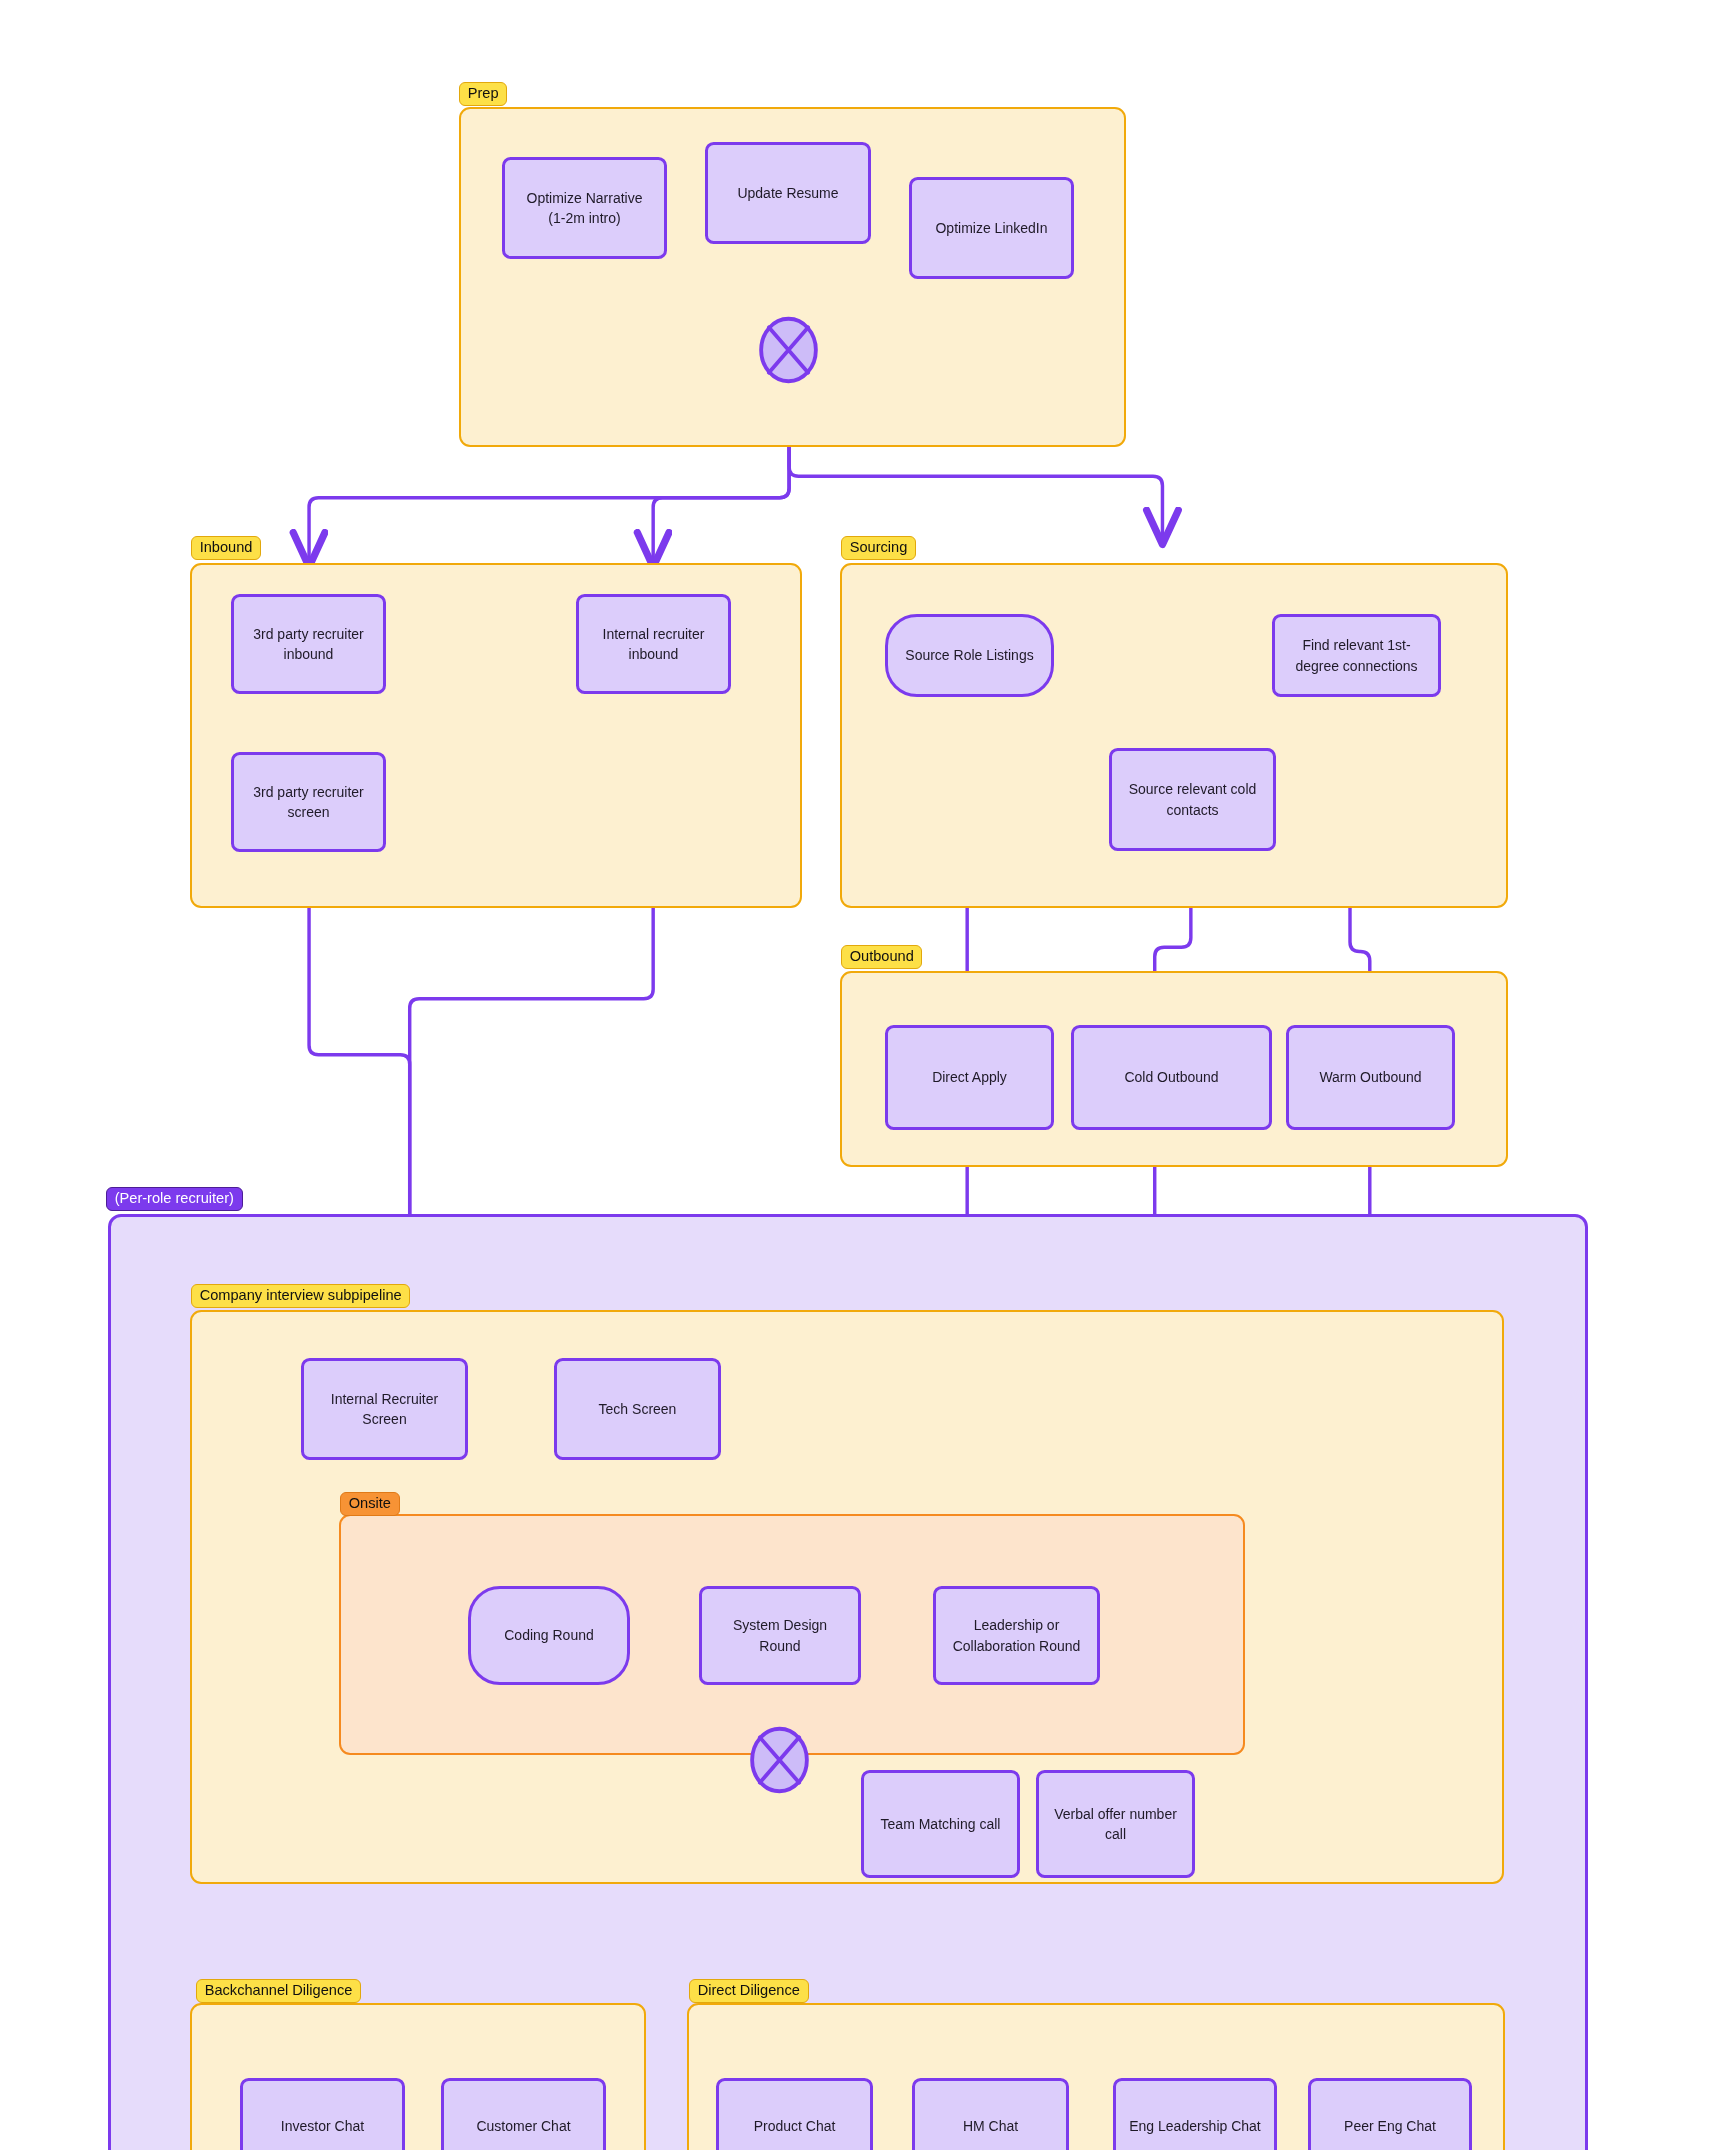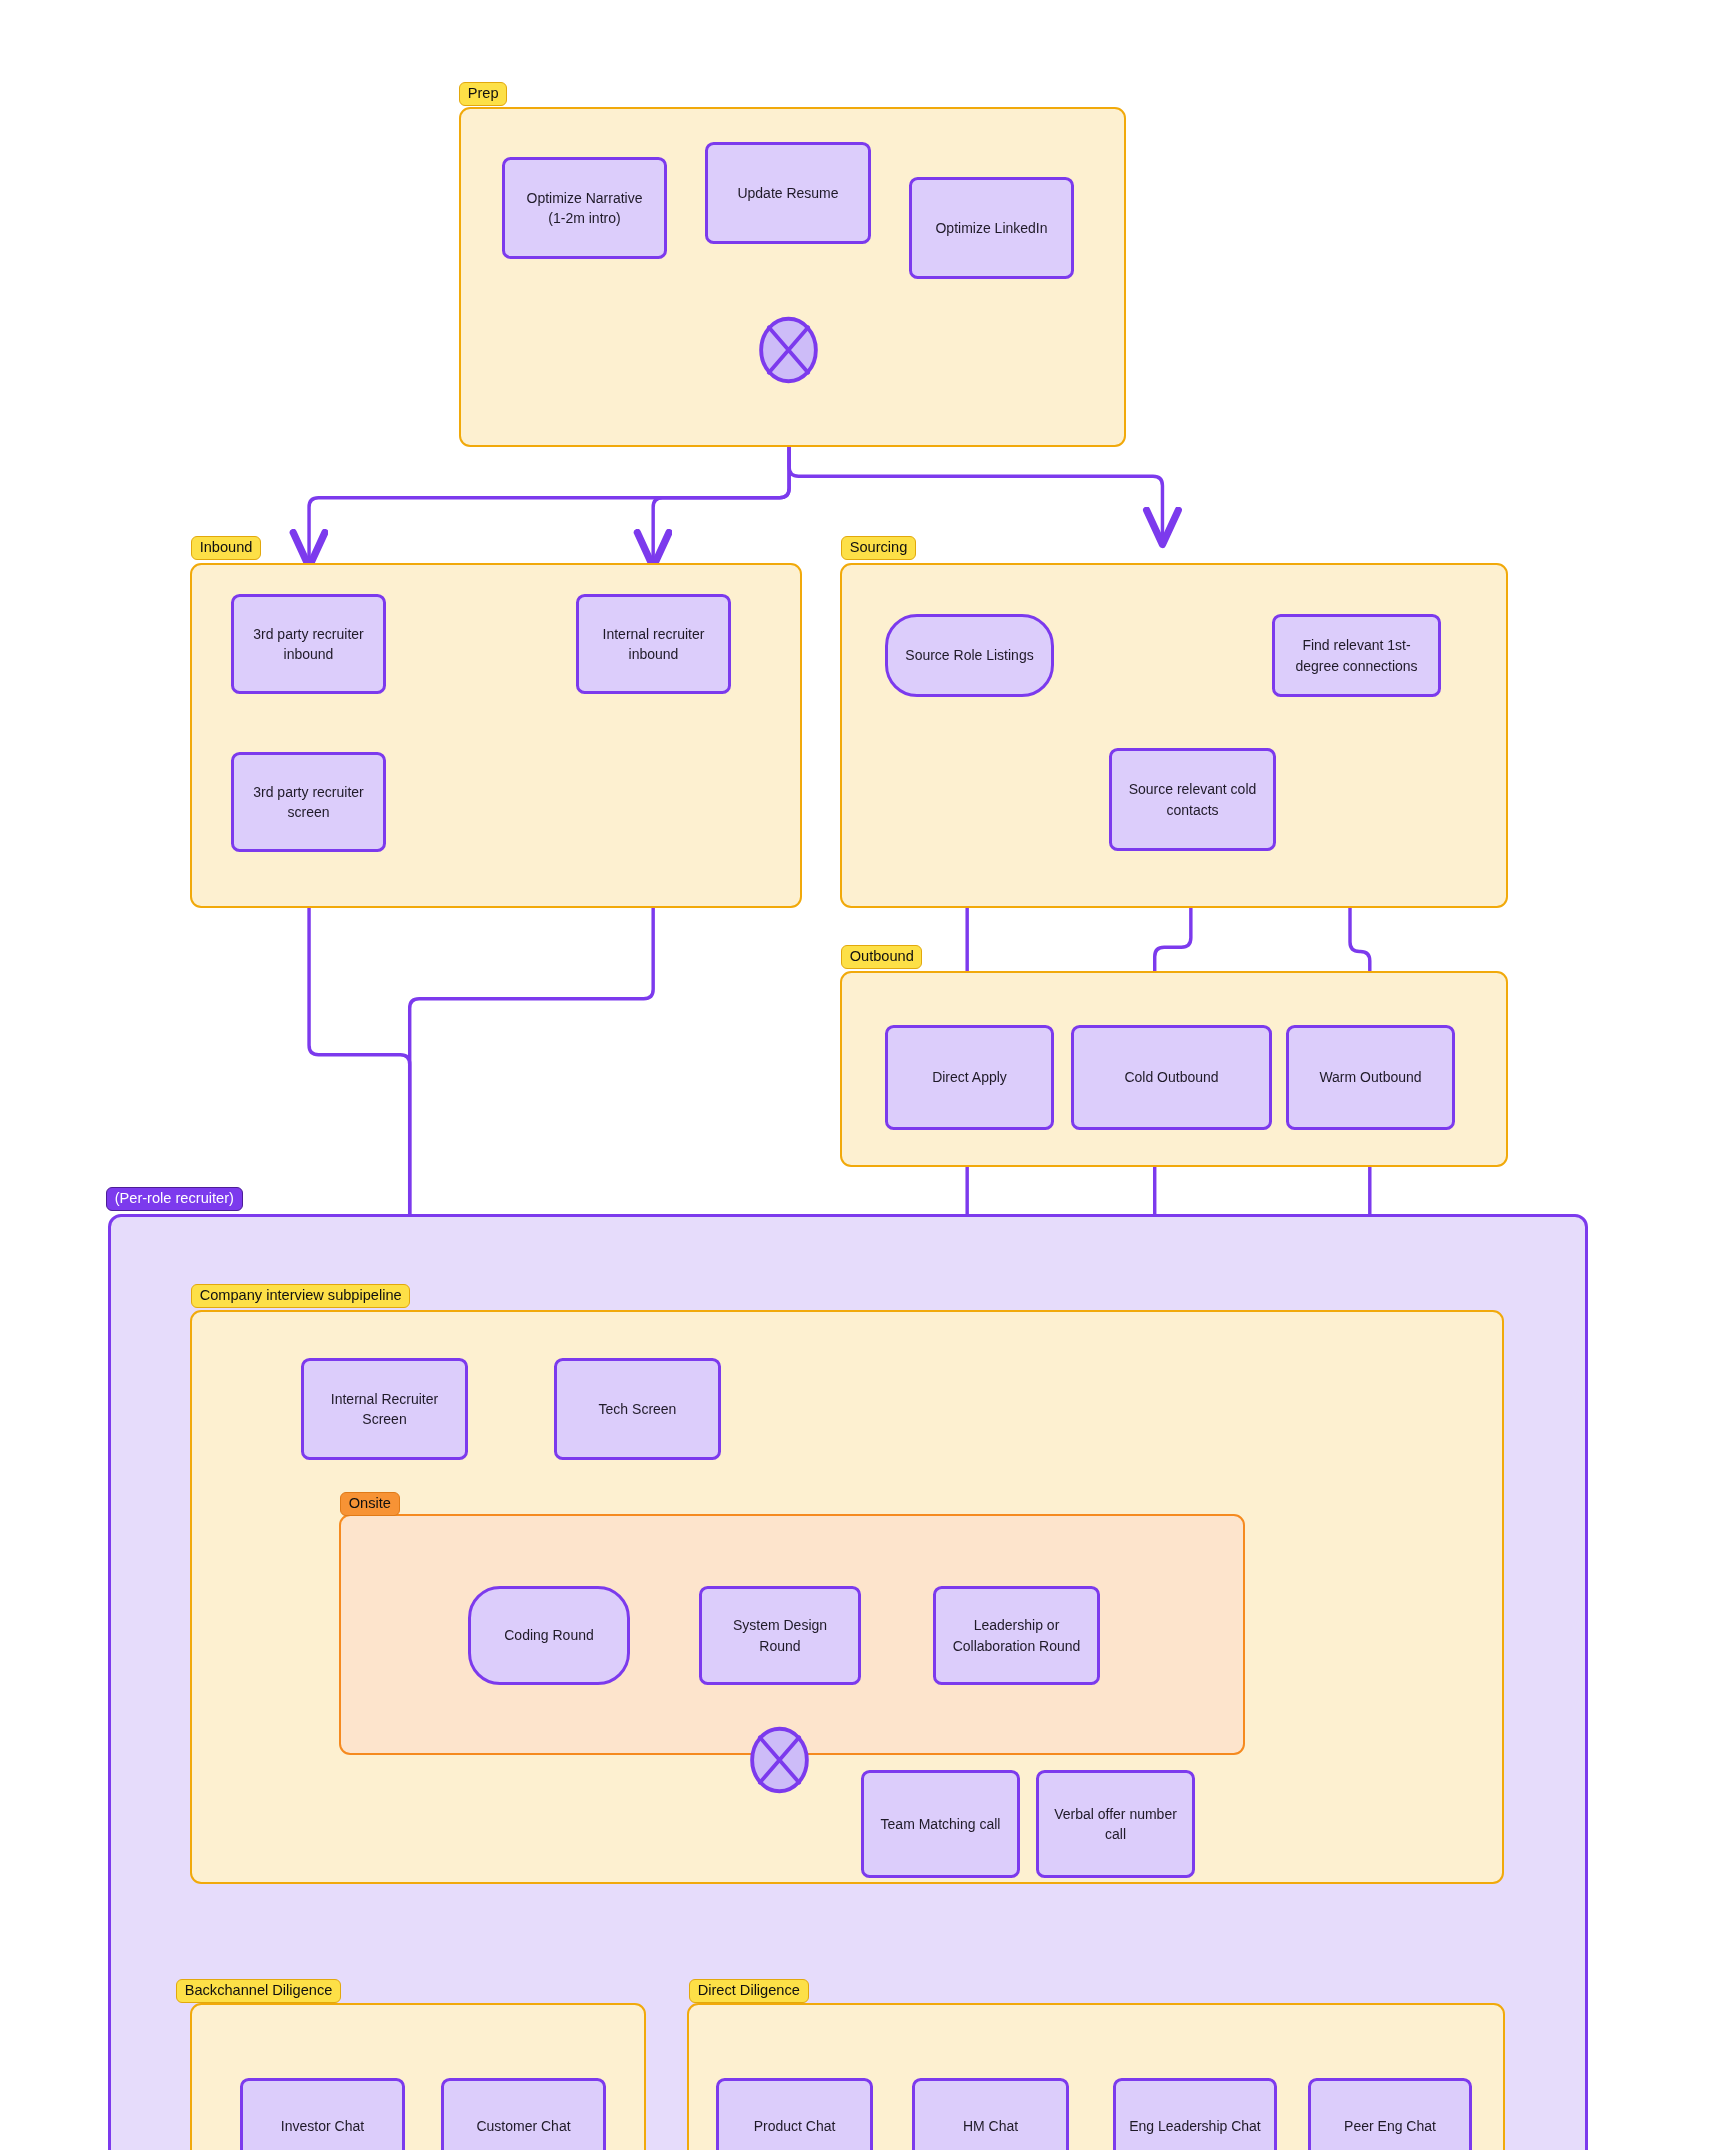--- a/index.html
+++ b/index.html
@@ -192,21 +192,21 @@
     <ellipse cx="76" cy="79" rx="64" ry="73" fill="#cdbcf8" stroke="#7c3aed" stroke-width="9"></ellipse>
     <path d="M30,26 L122,132 M122,26 L30,132" stroke="#7c3aed" stroke-width="9" fill="none" stroke-linecap="round"></path>
   </svg>
 
   <div class="node" style="left:861px;top:1770px;width:159px;height:108px;">Team Matching call</div>
   <div class="node" style="left:1036px;top:1770px;width:159px;height:108px;flex-direction:column;">
     <span>Verbal offer number</span>
     <span>call</span>
   </div>
 
-  <div class="clabel" style="left:176px;top:1979px;">Backchannel Diligence</div>
+  <div class="clabel" style="left:196px;top:1979px;">Backchannel Diligence</div>
   <div class="cluster" style="left:190px;top:2003px;width:456px;height:256px;"></div>
 
   <div class="node" style="left:240px;top:2078px;width:165px;height:97px;">Investor Chat</div>
   <div class="node" style="left:441px;top:2078px;width:165px;height:97px;">Customer Chat</div>
 
   <div class="clabel" style="left:689px;top:1979px;">Direct Diligence</div>
   <div class="cluster" style="left:687px;top:2003px;width:818px;height:256px;"></div>
 
   <div class="node" style="left:716px;top:2078px;width:157px;height:97px;">Product Chat</div>
   <div class="node" style="left:912px;top:2078px;width:157px;height:97px;">HM Chat</div>

